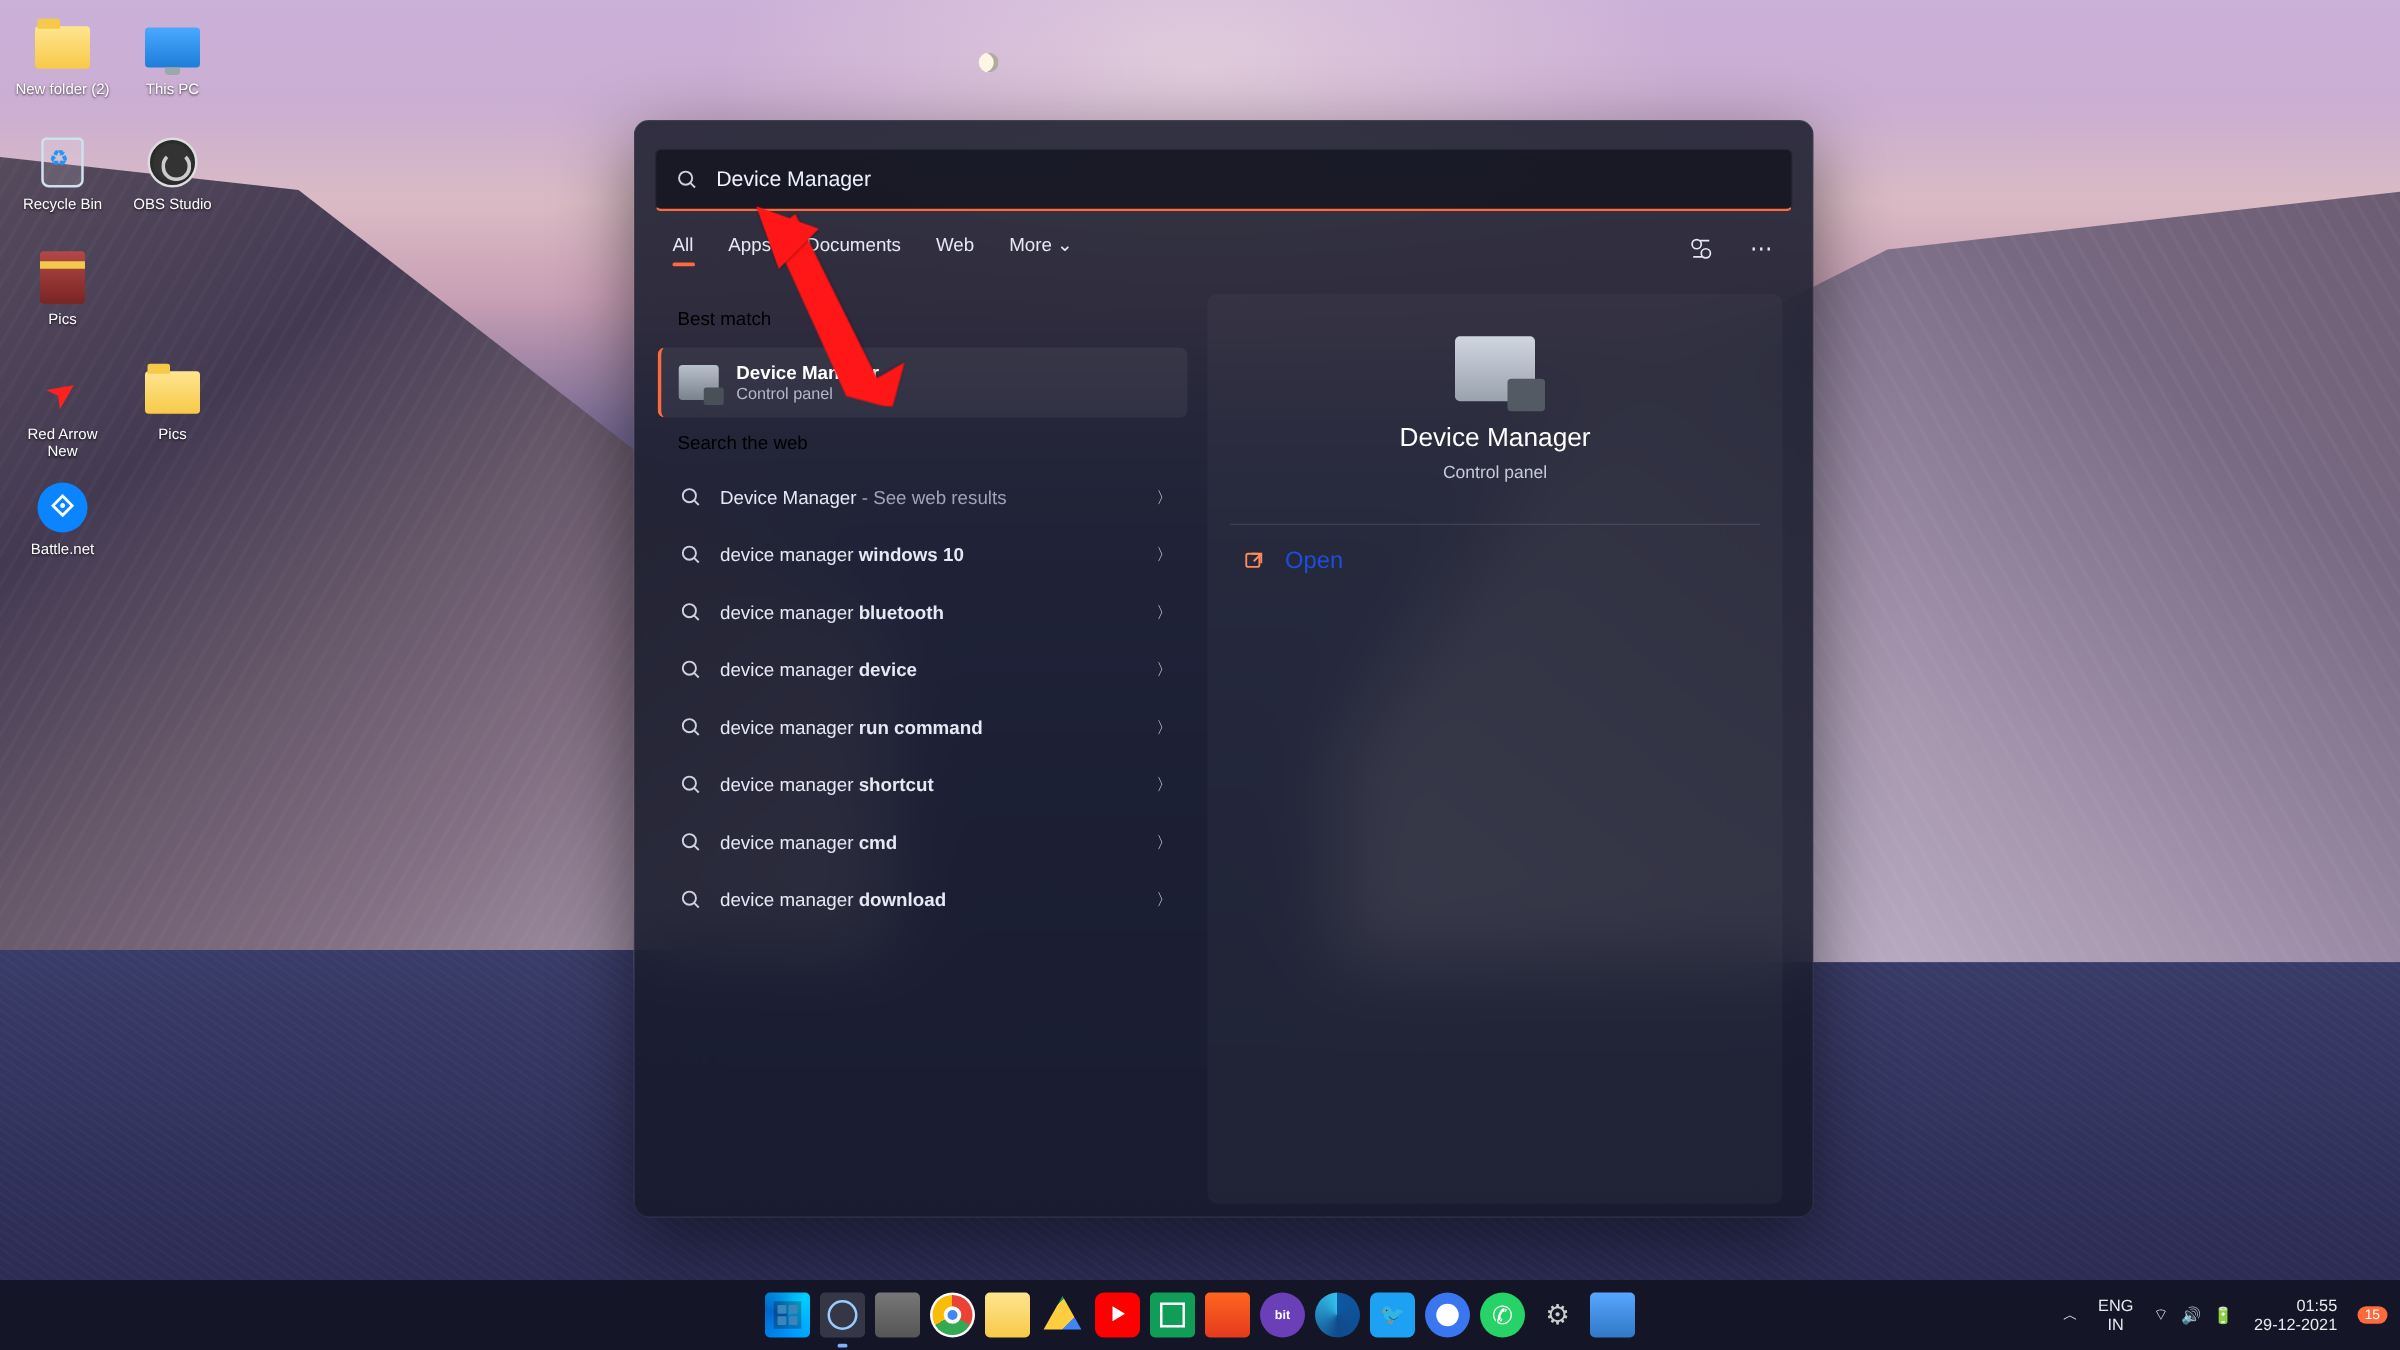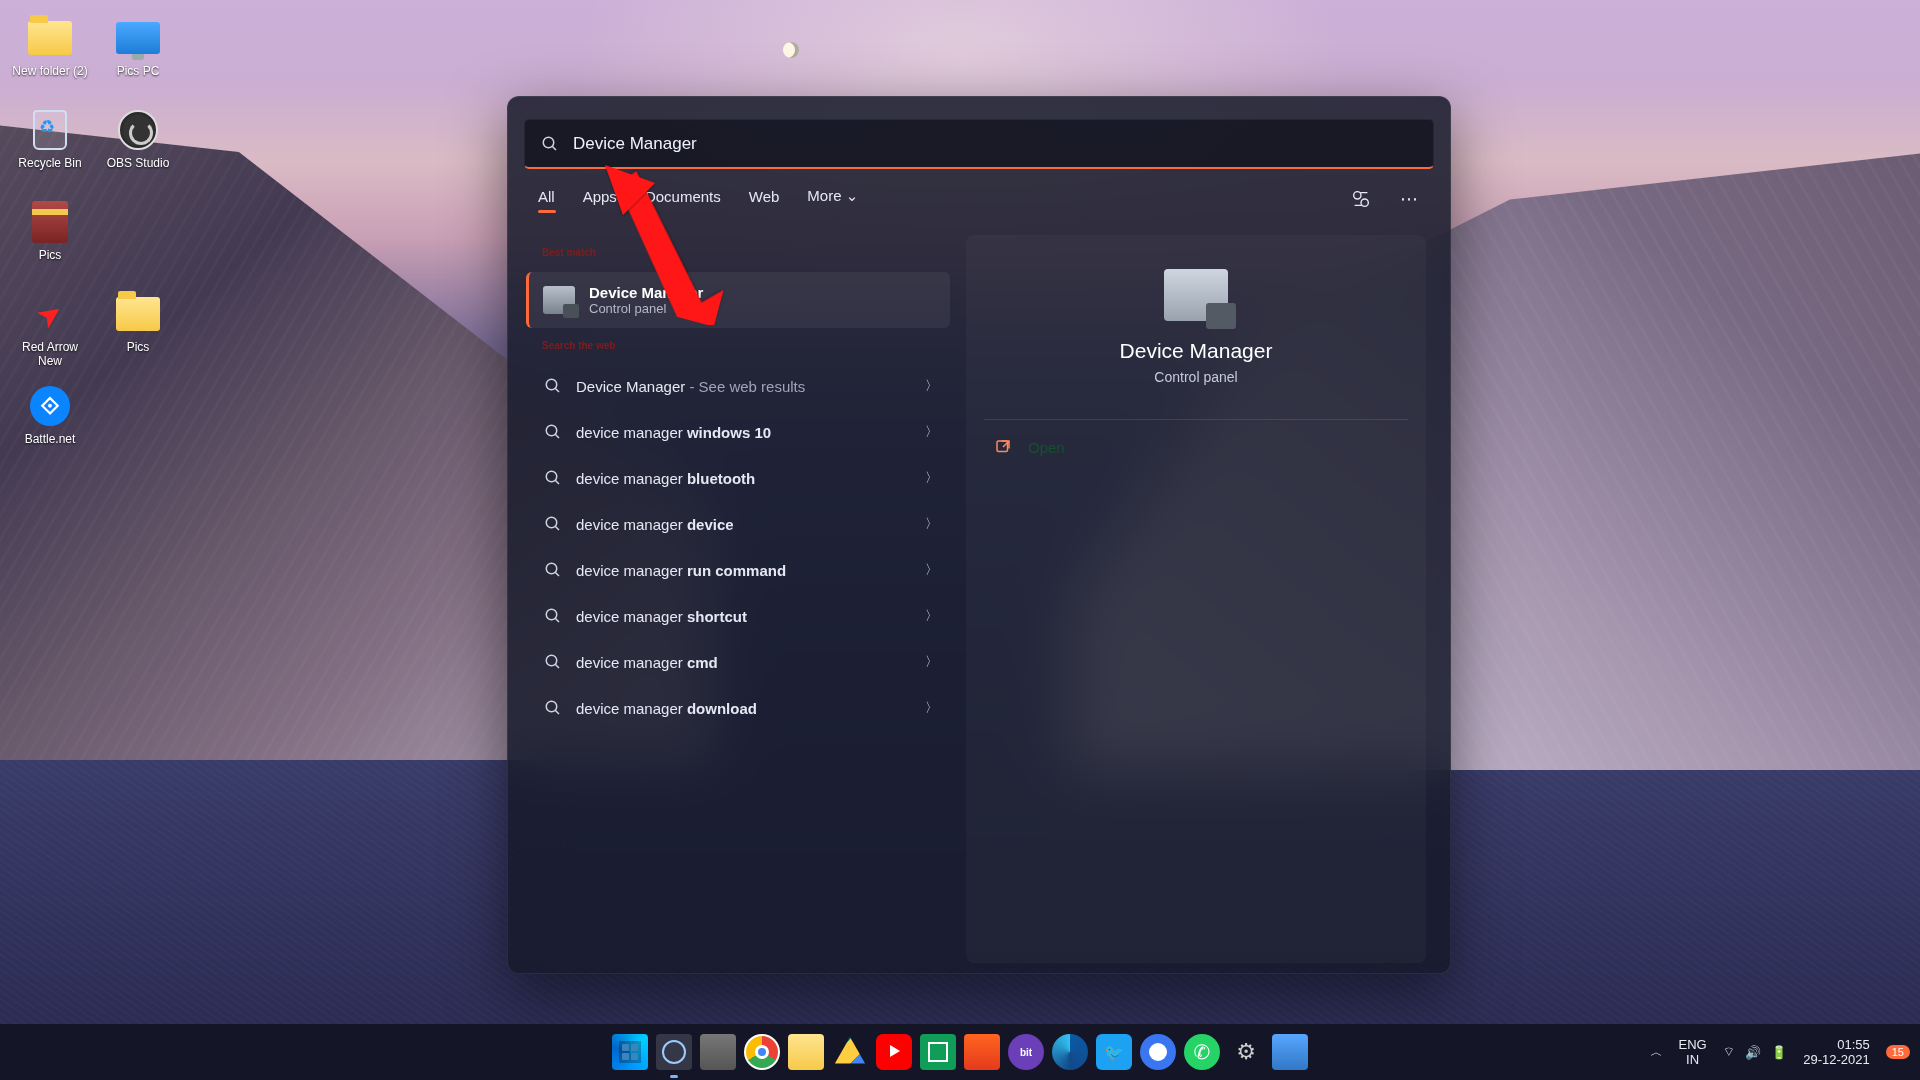--- a/index.html
+++ b/index.html
@@ -85,21 +85,21 @@
 .searchbox svg{fill:none;stroke:#cfd3e0;stroke-width:2;}
 .searchbox input{flex:1;background:none;border:none;outline:none;color:#eef0ff;font-size:17px;}
 .tabs{display:flex;align-items:center;gap:28px;padding:18px 14px 14px;}
 .tab{color:#e6e8f4;font-size:15px;cursor:pointer;padding-bottom:6px;position:relative;}
 .tab.active::after{content:"";position:absolute;bottom:-2px;left:0;width:18px;height:3px;background:#ff6a3c;border-radius:2px;}
 .tabs .spacer{flex:1;}
 .hdr-ic{width:22px;height:22px;stroke:#e6e8f4;fill:none;stroke-width:1.5;cursor:pointer;}
 .dots{color:#e6e8f4;font-size:18px;letter-spacing:2px;cursor:pointer;}
 .body{flex:1;display:flex;gap:16px;padding:10px 8px;}
 .left{flex:0 0 418px;}
-.section-label{color:#7f1d1d;font-size:10px;font-weight:700;padding:12px 10px 14px;}
+.section-label{color:#000000;font-size:15px;font-weight:400;padding:12px 10px 14px;}
 .best-match{background:rgba(255,255,255,.06);border-radius:6px;display:flex;align-items:center;gap:14px;padding:12px 14px;border-left:3px solid #ff6a3c;margin-left:-6px;cursor:pointer;}
 .bm-icon{width:32px;height:28px;background:linear-gradient(#b8c0cc,#7a828e);border-radius:3px;position:relative;}
 .bm-icon::after{content:"";position:absolute;right:-4px;bottom:-4px;width:16px;height:14px;background:#4a5058;border-radius:2px;}
 .bm-txt{display:flex;flex-direction:column;}
 .bm-title{color:#fff;font-size:15px;font-weight:600;}
 .bm-sub{color:#b4b8c8;font-size:13px;}
 .web-list{display:flex;flex-direction:column;gap:4px;}
 .web-item{display:flex;align-items:center;gap:14px;padding:12px 12px;border-radius:5px;cursor:pointer;}
 .web-item .mag{width:18px;height:18px;stroke:#cfd3e0;fill:none;stroke-width:2;}
 .web-item .txt{flex:1;color:#e6e8f4;font-size:15px;}
@@ -107,21 +107,21 @@
 .web-item .dim{color:#a0a4b8;}
 .web-item .chev{color:#cfd3e0;font-size:13px;}
 .right{flex:1;background:rgba(255,255,255,.03);border-radius:8px;padding:34px 18px 0;display:flex;flex-direction:column;align-items:center;}
 .preview-icon{width:64px;height:52px;background:linear-gradient(#cfd6e0,#9aa2ae);border-radius:4px;position:relative;margin-bottom:18px;}
 .preview-icon::after{content:"";position:absolute;right:-8px;bottom:-8px;width:30px;height:26px;background:#545a63;border-radius:3px;}
 .preview-title{color:#fff;font-size:21px;font-weight:400;}
 .preview-sub{color:#c7cad9;font-size:14px;margin-top:6px;}
 .preview-divider{width:100%;height:1px;background:rgba(255,255,255,.1);margin-top:34px;}
 .action-row{width:100%;display:flex;align-items:center;gap:16px;padding:18px 10px;cursor:pointer;border-radius:5px;}
 .open-ic{width:18px;height:18px;stroke:#ff8a5c;fill:none;stroke-width:2;}
-.action-lbl{color:#14532d;font-size:15px;}
+.action-lbl{color:#1d4ed8;font-size:19px;}
 
 
 .arrow-annotation{position:absolute;left:595px;top:155px;width:170px;height:170px;pointer-events:none;}
 
 
 .taskbar{position:absolute;bottom:0;left:0;right:0;height:56px;background:rgba(16,18,30,.85);backdrop-filter:blur(20px);display:flex;align-items:center;}
 .tb-center{position:absolute;left:50%;transform:translateX(-50%);display:flex;gap:8px;align-items:center;}
 .tb-center > *{width:36px;height:36px;border-radius:4px;display:flex;align-items:center;justify-content:center;cursor:pointer;position:relative;}
 .tb-start{background:conic-gradient(from 45deg,#0cf,#09f,#06c,#0cf);}
 .tb-start::after{content:"";position:absolute;inset:7px;background:rgba(16,18,30,.3);}
@@ -174,21 +174,21 @@
     <div class="di">
         <div class="ic">
           <div class="folder-ic"></div>
         </div>
         <div class="lbl">New folder (2)</div>
       </div>
     <div class="di">
         <div class="ic">
           <div class="pc-ic"></div>
         </div>
-        <div class="lbl">Pics PC</div>
+        <div class="lbl">This PC</div>
       </div>
   </div>
   <div class="row">
     <div class="di">
         <div class="ic">
           <div class="bin-ic"></div>
         </div>
         <div class="lbl">Recycle Bin</div>
       </div>
     <div class="di">

